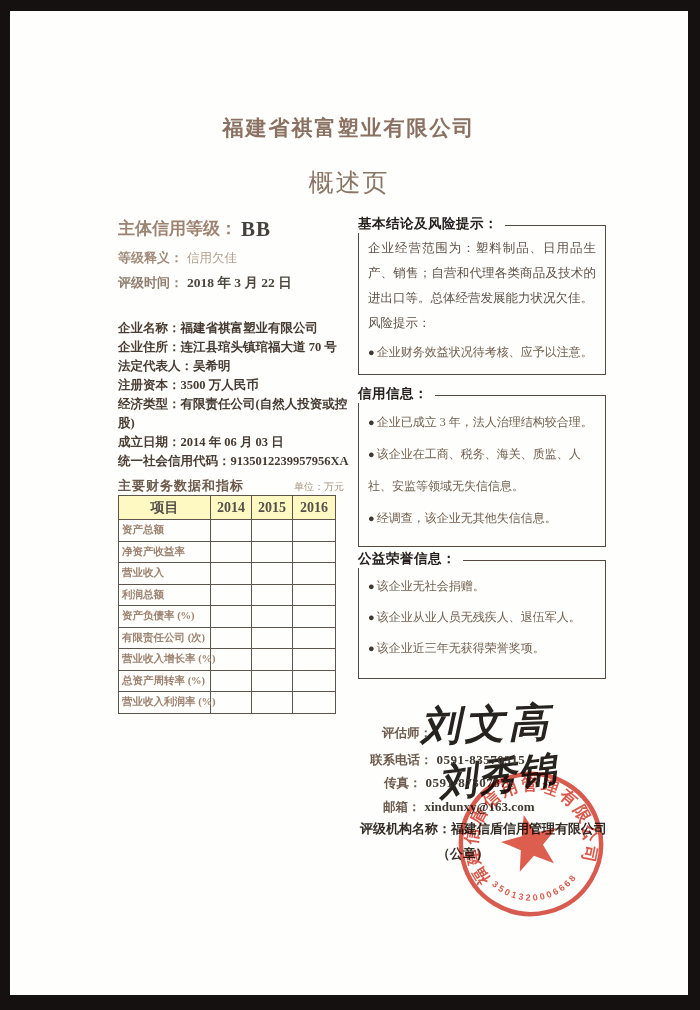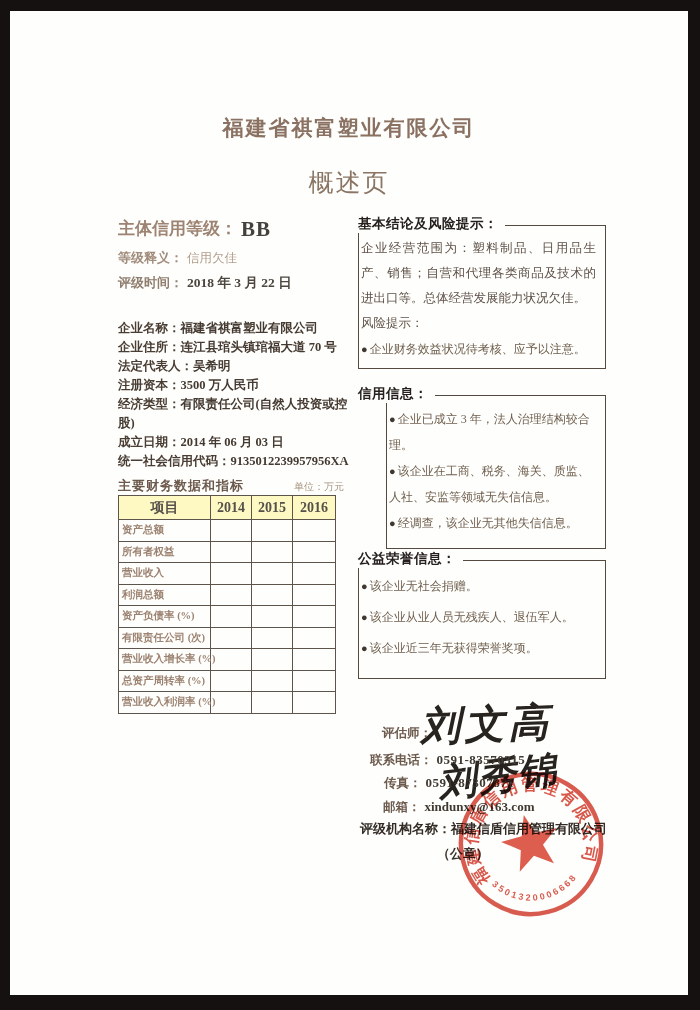--- a/index.html
+++ b/index.html
@@ -53,25 +53,25 @@
   .c0{width:92px;} .c1{width:41px;} .c2{width:41px;} .c3{width:43px;}
 
   
   .rsec{left:348px;width:248px;}
   .rhead{
     position:relative;z-index:2;display:inline-block;background:#fefefc;
     font-size:13.5px;font-weight:700;color:#25201d;padding-right:7px;letter-spacing:0.5px;
   }
   .rbox{
     border:1.5px solid #564a40;margin-top:-8px;position:relative;z-index:1;
-    padding:10px 9px 6px 2px;
+    padding:10px 9px 6px 9px;
   }
   .scope-text{font-size:12.5px;color:#5e5147;line-height:25px;text-align:justify;font-weight:500;}
   .risk-label{font-size:12.5px;color:#5e5147;line-height:25px;font-weight:500;}
-  .bullet-line{font-size:12px;color:#70604f;line-height:26px;font-weight:500;}
+  .bullet-line{font-size:12px;color:#70604f;line-height:32px;font-weight:500;}
   .bullet-line .bullet{color:#403830;font-size:11px;margin-right:2px;}
   .rbox.spaced .bullet-line{line-height:31px;}
 
   
   .f-line{white-space:nowrap;}
   .f-lab{font-size:12.5px;color:#6d5b4e;font-weight:600;}
   .f-val{font-size:13px;color:#403931;font-weight:700;letter-spacing:0.5px;}
   .agency-line{font-size:13px;color:#332c26;font-weight:700;}
   .seal-note{font-size:13px;color:#3a332c;font-weight:700;}
 
@@ -154,21 +154,21 @@
       <th>2015</th>
       <th>2016</th>
     </tr>
     <tr>
           <td class="rowlab">资产总额</td>
           <td></td>
           <td></td>
           <td></td>
         </tr>
     <tr>
-          <td class="rowlab">所有者权益</td>
+          <td class="rowlab">净资产收益率</td>
           <td></td>
           <td></td>
           <td></td>
         </tr>
     <tr>
           <td class="rowlab">营业收入</td>
           <td></td>
           <td></td>
           <td></td>
         </tr>
@@ -217,21 +217,21 @@
       <div class="scope-text">企业经营范围为：塑料制品、日用品生产、销售；自营和代理各类商品及技术的进出口等。总体经营发展能力状况欠佳。</div>
       <div class="risk-label">风险提示：</div>
       <div class="bullet-line">
         <span class="bullet">●</span><span>企业财务效益状况待考核、应予以注意。</span>
       </div>
     </div>
   </div>
 
   <div class="abs rsec" style="top:373px;">
     <div class="rhead">信用信息：</div>
-    <div class="rbox" style="padding-bottom:12px;margin-left:28px;">
+    <div class="rbox" style="padding-bottom:12px;">
       <div class="bullet-line">
         <span class="bullet">●</span><span>企业已成立 3 年，法人治理结构较合理。</span>
       </div>
       <div class="bullet-line">
         <span class="bullet">●</span><span>该企业在工商、税务、海关、质监、人社、安监等领域无失信信息。</span>
       </div>
       <div class="bullet-line">
         <span class="bullet">●</span><span>经调查，该企业无其他失信信息。</span>
       </div>
     </div>

